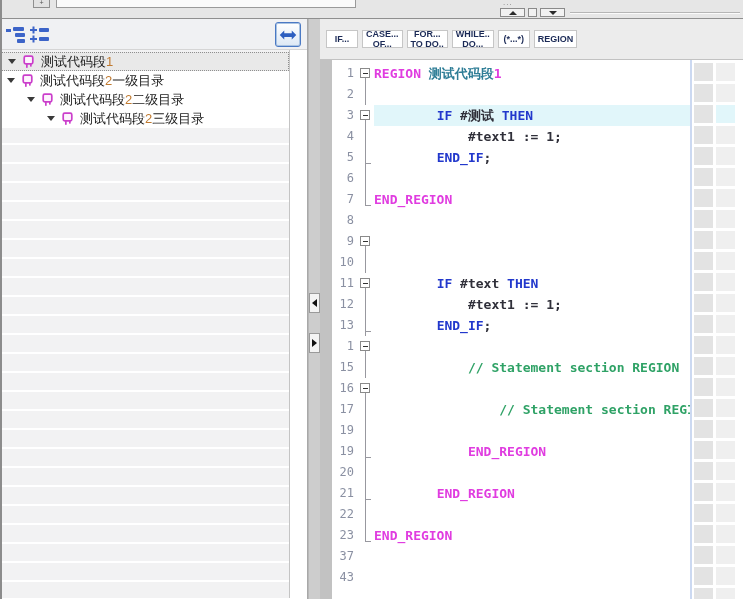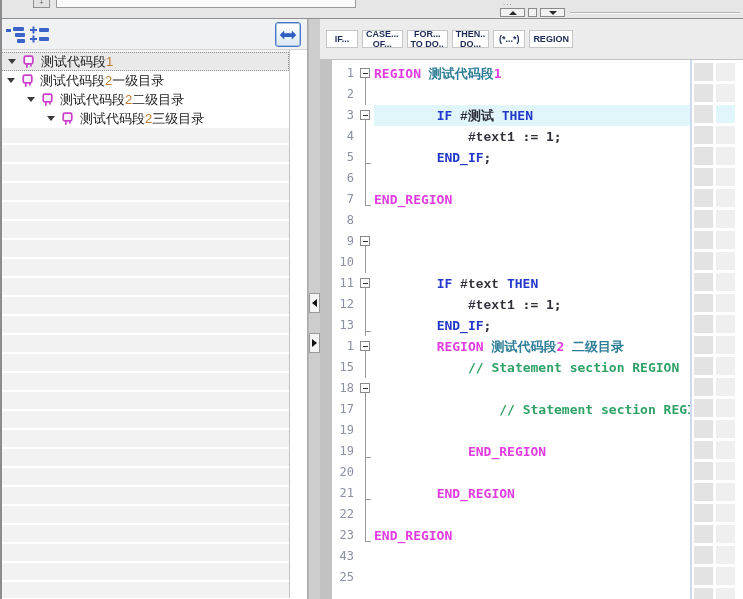--- a/index.html
+++ b/index.html
@@ -84,21 +84,21 @@
   .fold.f-start .vl { top:13px; height:8px; }
   .fold.f-end .vl { height:17px; }
   .fold .box { position:absolute; left:2px; top:5px; width:10px; height:10px; border:1px solid #8a8a8a;
                background:#ffffff; }
   .fold .box::after { content:""; position:absolute; left:1.5px; top:3.5px; width:5px; height:1px; background:#333; }
   .fold .tick { position:absolute; left:7px; top:16px; width:6px; height:1px; background:#98989f; }
   .tk-kw { color:var(--keyword); }
   .tk-region { color:var(--region); }
   .tk-title { color:var(--title); }
   .tk-tnum { color:var(--tnum); }
-  .tk-var { color:var(--variable);font-family:Liberation Mono, monospace; }
+  .tk-var { color:var(--variable); }
   .tk-plain { color:var(--variable); }
   .tk-cmt { color:var(--comment); }
   .edge-line { position:absolute; left:370px; top:0; height:539px; width:2px; background:#ccd9f1; }
   .mini-grid { position:absolute; left:374px; top:3px; }
   .grid-row { height:21px; white-space:nowrap; }
   .gcell { display:inline-block; width:19px; height:18px; vertical-align:top; }
   .gcell.c1 { background:#e3e3e3; margin-right:3px; }
   .gcell.c2 { background:#efefef; }
   .gcell.c2.ghl { background:#e1f6fa; }
 </style>
@@ -215,21 +215,21 @@
 </div>
 
 <div class="editor">
   <div class="ed-toolbar">
 
   <div class="ed-btn">IF...</div>
       <div class="ed-btn">CASE...
 OF...</div>
       <div class="ed-btn">FOR...
 TO DO..</div>
-      <div class="ed-btn">THEN..
+      <div class="ed-btn">WHILE..
 DO...</div>
       <div class="ed-btn">(*...*)</div>
       <div class="ed-btn">REGION</div>
     </div>
   <div class="ed-body">
     <div class="gutter-strip"></div>
     <div class="code-lines">
         <div class="code-line">
           <span class="ln">1</span>
           <span class="fold f-start">
@@ -324,31 +324,30 @@
             <span class="tick"></span>
           </span>
           <span class="txt"><span class="tk-plain">        </span><span class="tk-kw">END_IF</span><span class="tk-plain">;</span></span>
         </div>
         <div class="code-line">
           <span class="ln">1</span>
           <span class="fold f-start">
             <span class="vl"></span>
             <span class="box"></span>
           </span>
-          <span class="txt"><span class="tk-plain">        </span><span class="tk-region">REGION </span><span class="tk-title">测试代码段</span><span class="tk-tnum">2</span><span class="tk-title"> 二级目录</span></span>
         </div>
         <div class="code-line">
           <span class="ln">15</span>
           <span class="fold f-mid">
             <span class="vl"></span>
           </span>
           <span class="txt"><span class="tk-plain">            </span><span class="tk-cmt">// Statement section REGION</span></span>
         </div>
         <div class="code-line">
-          <span class="ln">18</span>
+          <span class="ln">16</span>
           <span class="fold f-start">
             <span class="vl"></span>
             <span class="box"></span>
           </span>
         </div>
         <div class="code-line">
           <span class="ln">17</span>
           <span class="fold f-mid">
             <span class="vl"></span>
           </span>
@@ -393,29 +392,29 @@
         </div>
         <div class="code-line">
           <span class="ln">23</span>
           <span class="fold f-end">
             <span class="vl"></span>
             <span class="tick"></span>
           </span>
           <span class="txt"><span class="tk-region">END_REGION</span></span>
         </div>
         <div class="code-line">
+          <span class="ln">37</span>
+          <span class="fold f-none"></span>
+          <span class="txt"></span>
+        </div>
+        <div class="code-line">
           <span class="ln">43</span>
           <span class="fold f-none"></span>
           <span class="txt"></span>
         </div>
-        <div class="code-line">
-          <span class="ln">25</span>
-          <span class="fold f-none"></span>
-          <span class="txt"></span>
-        </div>
       </div>
     <div class="edge-line"></div>
     <div class="mini-grid">
         <div class="grid-row"><span class="gcell c1"></span><span class="gcell c2"></span></div>
         <div class="grid-row"><span class="gcell c1"></span><span class="gcell c2"></span></div>
         <div class="grid-row"><span class="gcell c1"></span><span class="gcell c2 ghl"></span></div>
         <div class="grid-row"><span class="gcell c1"></span><span class="gcell c2"></span></div>
         <div class="grid-row"><span class="gcell c1"></span><span class="gcell c2"></span></div>
         <div class="grid-row"><span class="gcell c1"></span><span class="gcell c2"></span></div>
         <div class="grid-row"><span class="gcell c1"></span><span class="gcell c2"></span></div>

